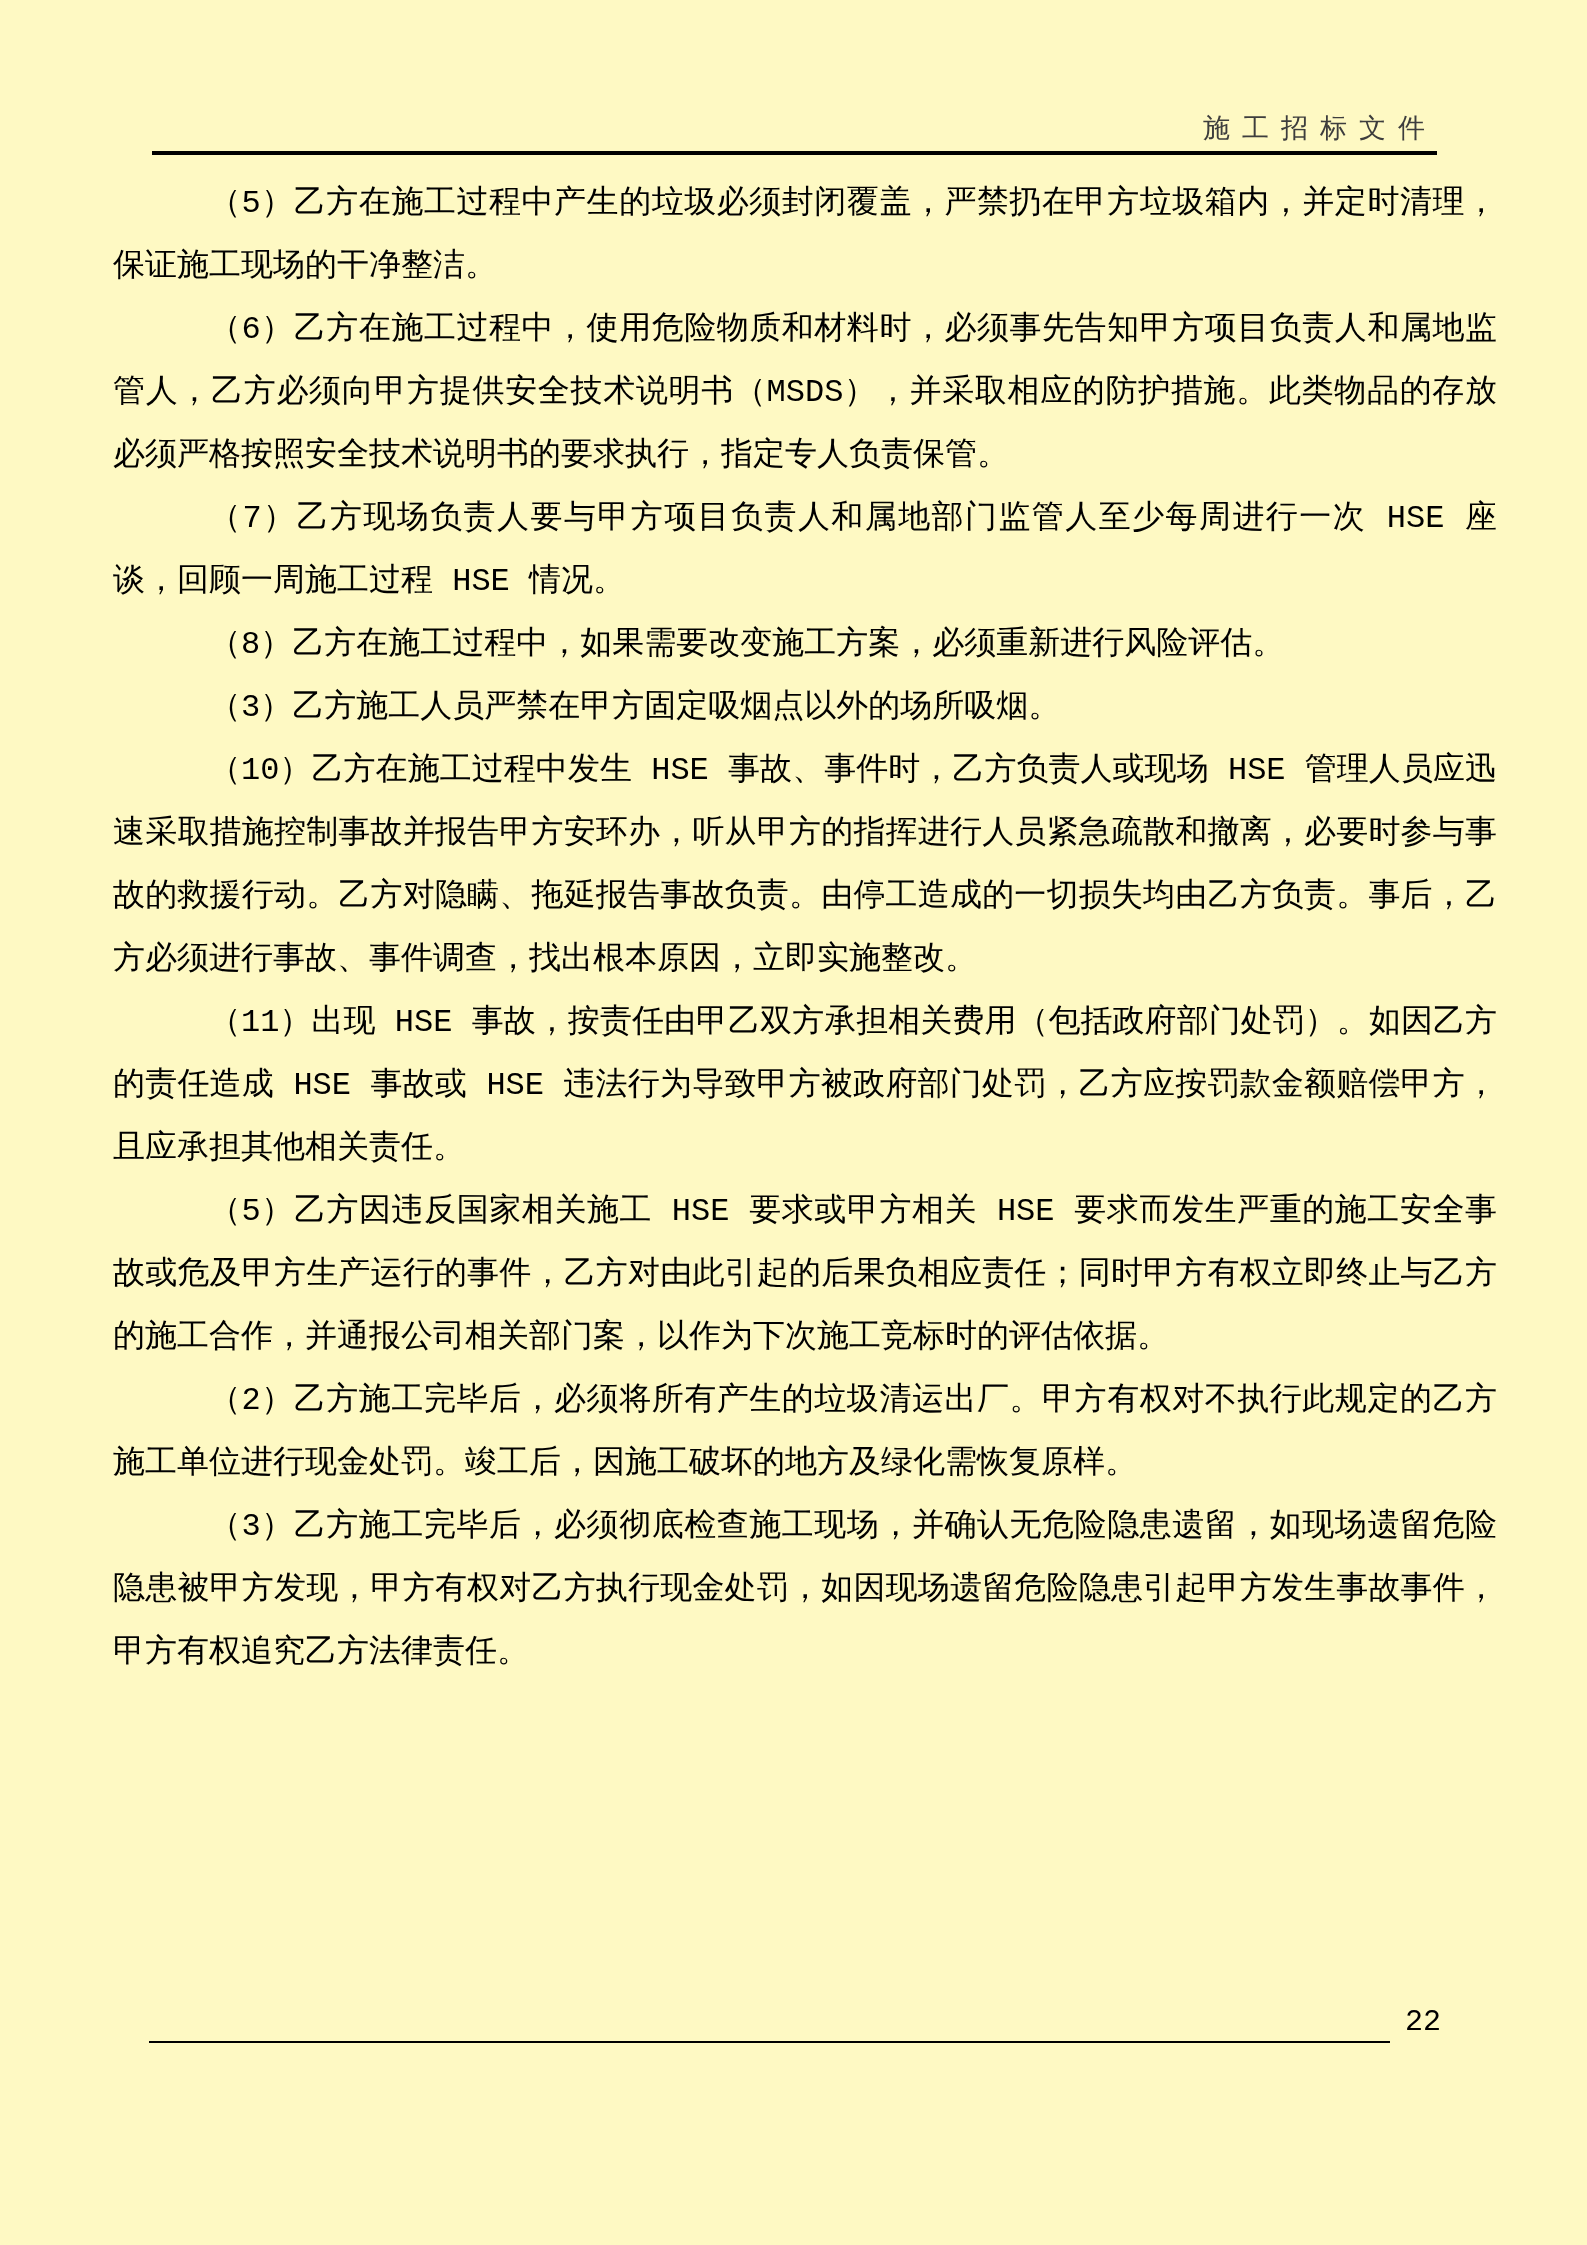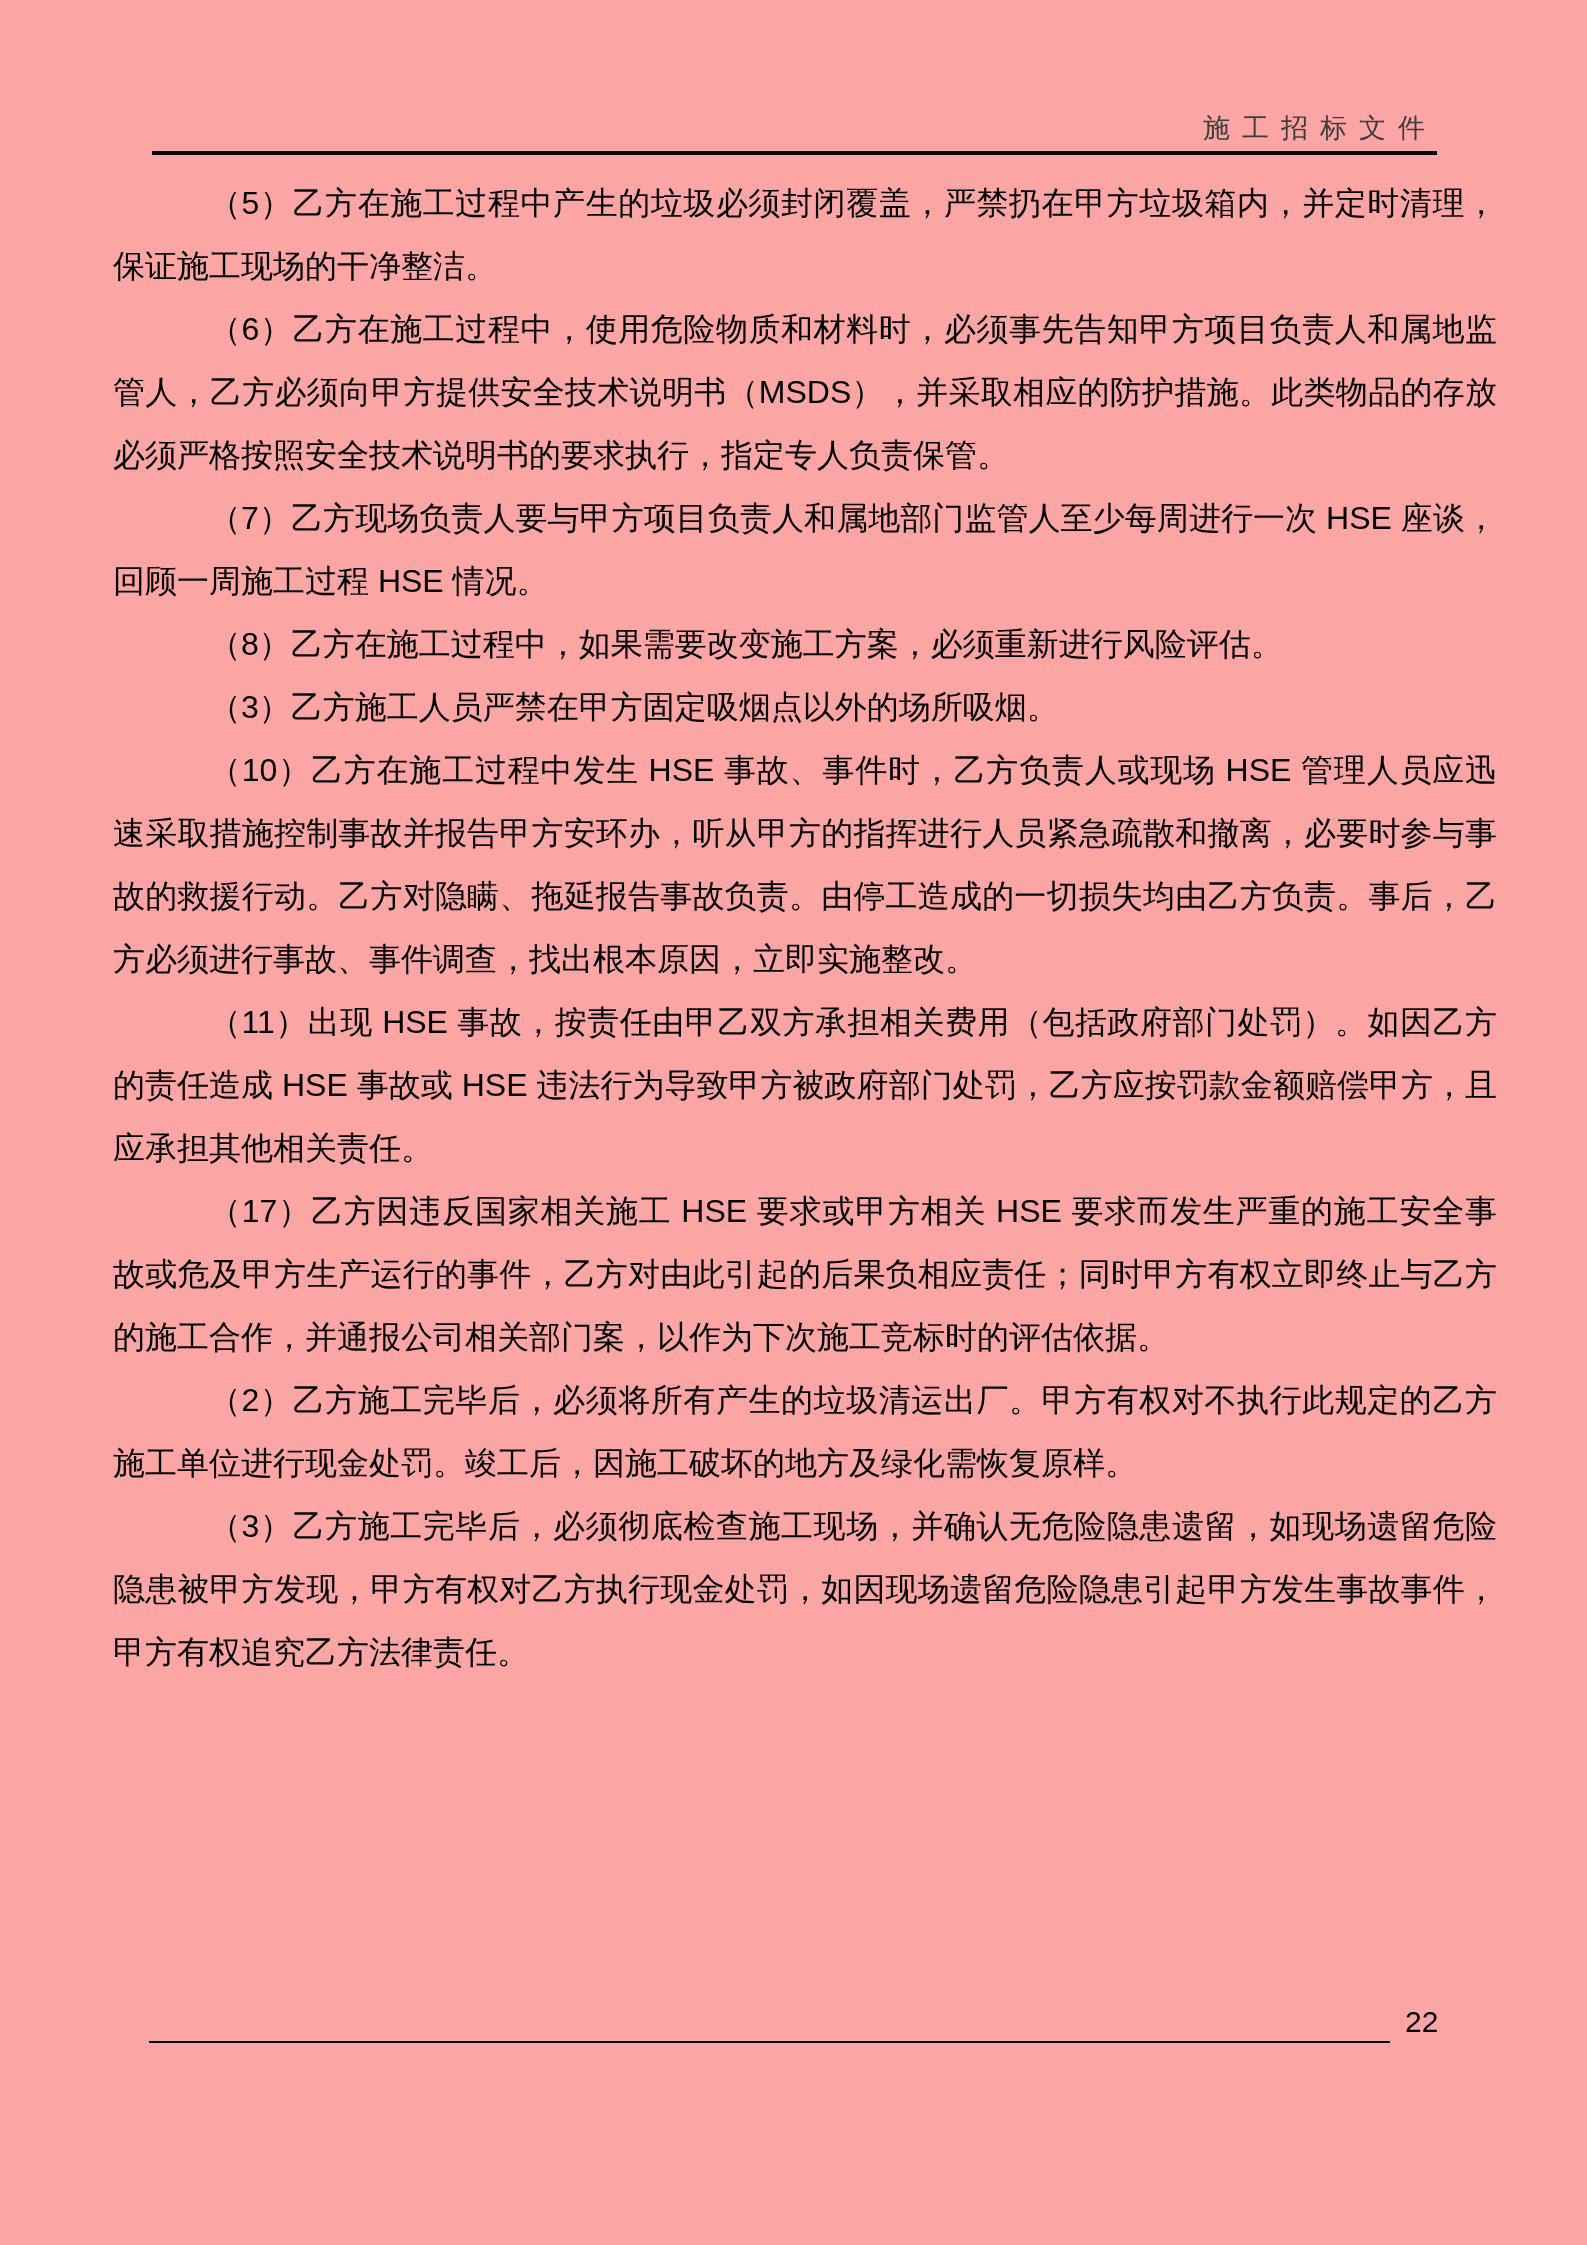--- a/index.html
+++ b/index.html
@@ -4,23 +4,23 @@
 <style>
   html, body {
     margin: 0;
     padding: 0;
     background: #ffffff;
   }
   .page {
     position: relative;
     width: 1587px;
     height: 2245px;
-    background: #fca5a5;
+    background: #fef9c3;
     overflow: hidden;
-    font-family: Liberation Sans, sans-serif;
+    font-family: Liberation Mono, monospace;
   }
   
   .header-title {
     position: absolute;
     top: 110px;
     right: 150px;
     font-size: 27px;
     letter-spacing: 12px;
     color: #3d3d3d;
     white-space: nowrap;
@@ -77,21 +77,21 @@
   <div class="header-rule"></div>
 
   <div class="body-text">
     <p>（5）乙方在施工过程中产生的垃圾必须封闭覆盖，严禁扔在甲方垃圾箱内，并定时清理，保证施工现场的干净整洁。</p>
     <p>（6）乙方在施工过程中，使用危险物质和材料时，必须事先告知甲方项目负责人和属地监管人，乙方必须向甲方提供安全技术说明书（MSDS），并采取相应的防护措施。此类物品的存放必须严格按照安全技术说明书的要求执行，指定专人负责保管。</p>
     <p>（7）乙方现场负责人要与甲方项目负责人和属地部门监管人至少每周进行一次 HSE 座谈，回顾一周施工过程 HSE 情况。</p>
     <p>（8）乙方在施工过程中，如果需要改变施工方案，必须重新进行风险评估。</p>
     <p>（3）乙方施工人员严禁在甲方固定吸烟点以外的场所吸烟。</p>
     <p>（10）乙方在施工过程中发生 HSE 事故、事件时，乙方负责人或现场 HSE 管理人员应迅速采取措施控制事故并报告甲方安环办，听从甲方的指挥进行人员紧急疏散和撤离，必要时参与事故的救援行动。乙方对隐瞒、拖延报告事故负责。由停工造成的一切损失均由乙方负责。事后，乙方必须进行事故、事件调查，找出根本原因，立即实施整改。</p>
     <p>（11）出现 HSE 事故，按责任由甲乙双方承担相关费用（包括政府部门处罚）。如因乙方的责任造成 HSE 事故或 HSE 违法行为导致甲方被政府部门处罚，乙方应按罚款金额赔偿甲方，且应承担其他相关责任。</p>
-    <p>（17）乙方因违反国家相关施工 HSE 要求或甲方相关 HSE 要求而发生严重的施工安全事故或危及甲方生产运行的事件，乙方对由此引起的后果负相应责任；同时甲方有权立即终止与乙方的施工合作，并通报公司相关部门案，以作为下次施工竞标时的评估依据。</p>
+    <p>（5）乙方因违反国家相关施工 HSE 要求或甲方相关 HSE 要求而发生严重的施工安全事故或危及甲方生产运行的事件，乙方对由此引起的后果负相应责任；同时甲方有权立即终止与乙方的施工合作，并通报公司相关部门案，以作为下次施工竞标时的评估依据。</p>
     <p>（2）乙方施工完毕后，必须将所有产生的垃圾清运出厂。甲方有权对不执行此规定的乙方施工单位进行现金处罚。竣工后，因施工破坏的地方及绿化需恢复原样。</p>
     <p>（3）乙方施工完毕后，必须彻底检查施工现场，并确认无危险隐患遗留，如现场遗留危险隐患被甲方发现，甲方有权对乙方执行现金处罚，如因现场遗留危险隐患引起甲方发生事故事件，甲方有权追究乙方法律责任。</p>
   </div>
 
   <div class="footer-rule"></div>
 
   <div class="page-number">22</div>
 
 </div>
 

